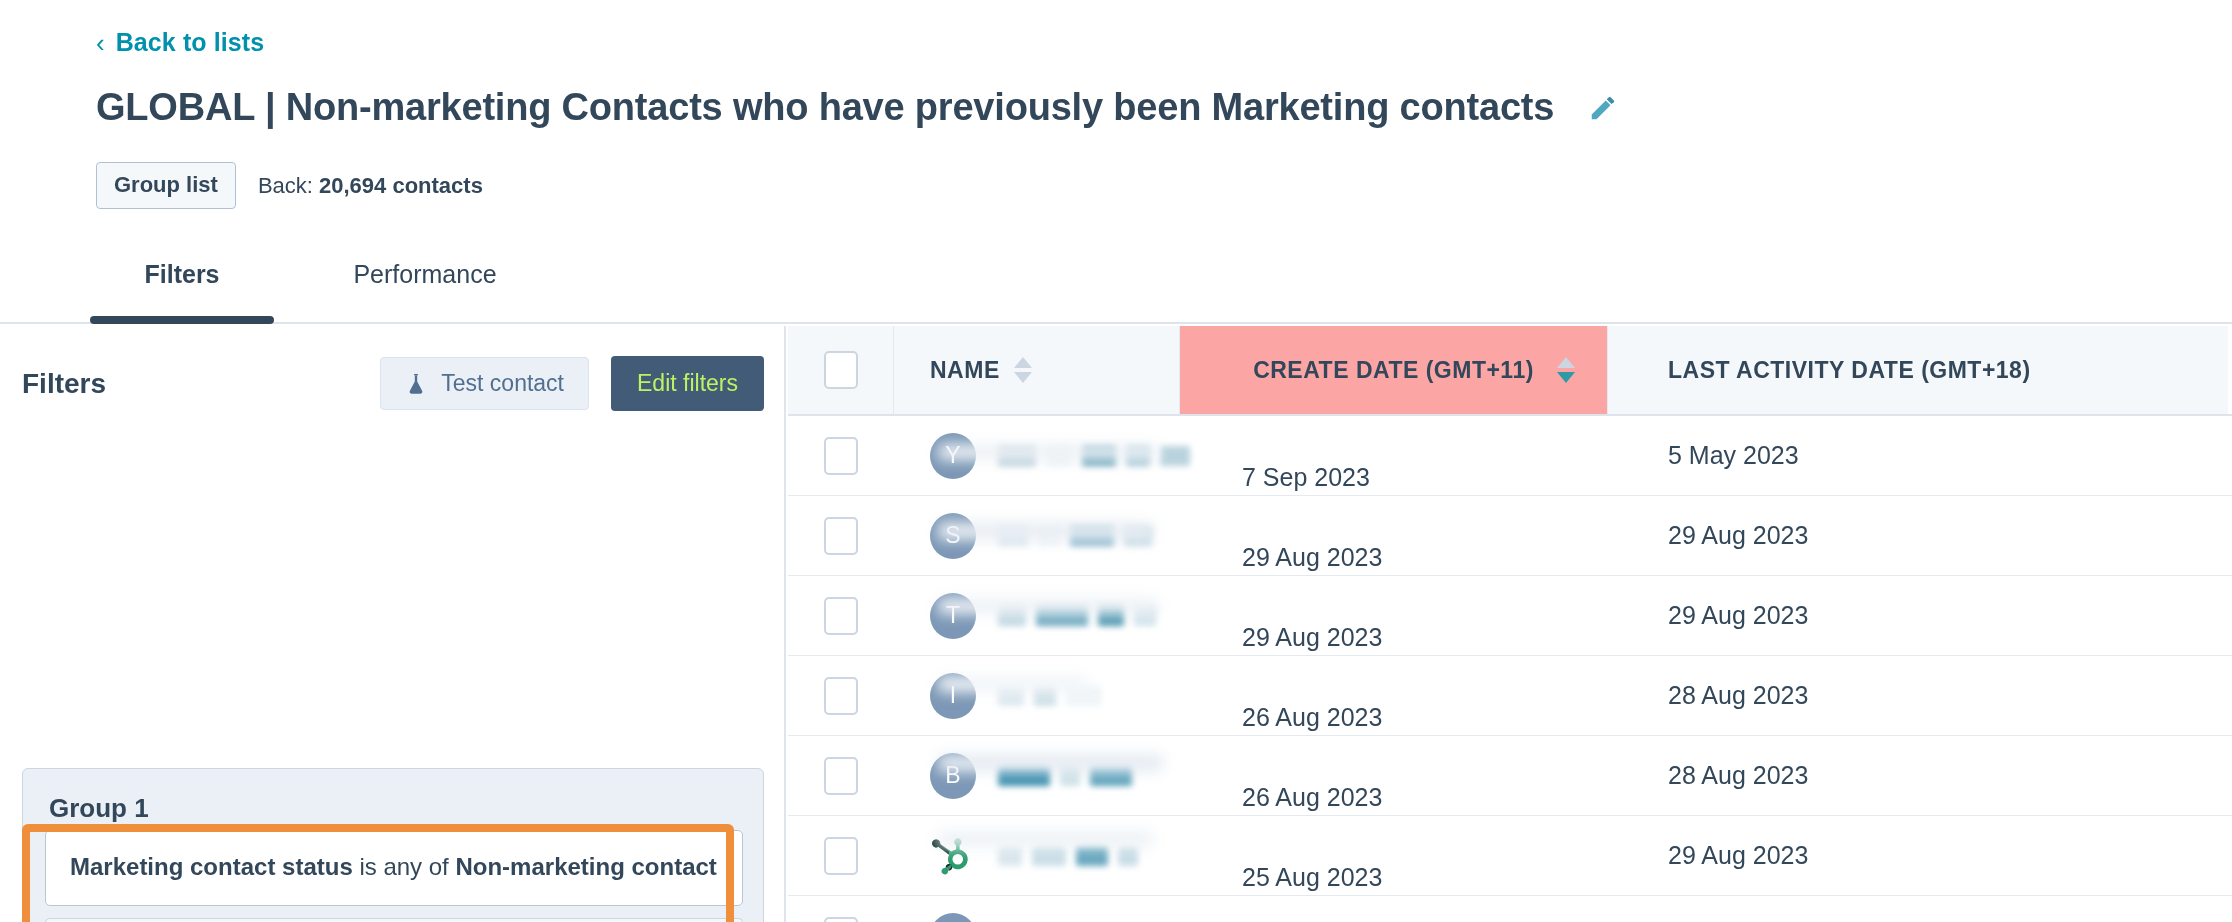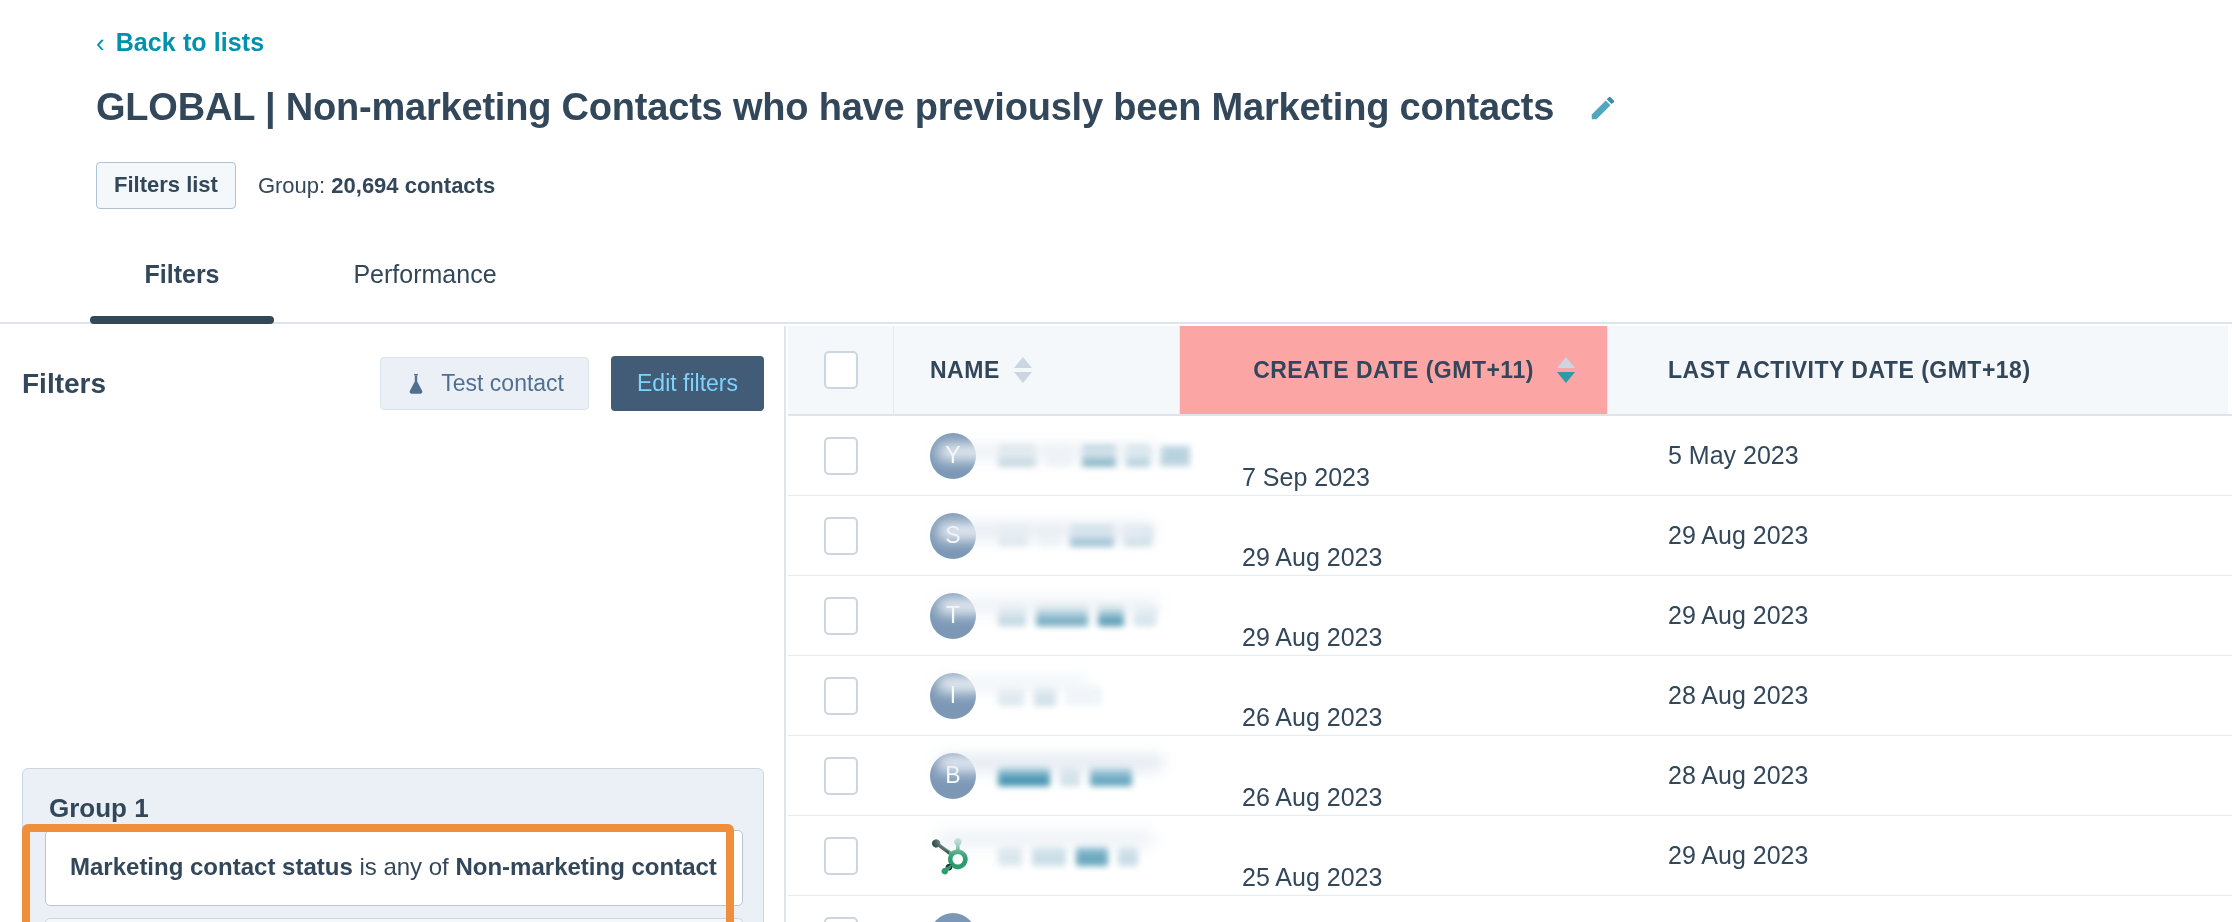--- a/index.html
+++ b/index.html
@@ -41,21 +41,21 @@
   .filters-head { position: absolute; left: 22px; top: 30px; width: 742px; display: flex; align-items: center; }
   .filters-title { font-size: 28px; font-weight: bold; color: #33475b; }
   .filters-actions { margin-left: auto; display: flex; align-items: center; gap: 22px; }
   .btn-test {
     display: flex; align-items: center; gap: 14px;
     background: #eaf0f6; border: 1px solid #dbe3ec; border-radius: 4px;
     padding: 12px 24px; font-size: 23px; color: #516f90;
   }
   .flask-icon { width: 22px; height: 24px; display: block; }
   .btn-edit {
-    background: #425b76; color: #7dd3fc; border: none; border-radius: 4px;
+    background: #425b76; color: #bef264; border: none; border-radius: 4px;
     padding: 14px 26px; font-size: 23px; font-family: inherit; cursor: pointer;
   }
 
   
   .group-card {
     position: absolute; left: 22px; top: 442px; width: 742px; height: 440px;
     background: #eaf0f6; border: 1px solid #cbd6e2; border-radius: 6px;
   }
   .group-title { position: absolute; left: 26px; top: 24px; font-size: 26px; font-weight: bold; color: #33475b; }
 
@@ -133,22 +133,22 @@
     <div class="page-title">GLOBAL | Non-marketing Contacts who have previously been Marketing contacts</div>
     <span style="display:block;cursor:pointer;">
       <svg class="edit-pencil" viewBox="0 0 24 24" aria-hidden="true">
         <path d="M3 17.2V21h3.8L18 9.8 14.2 6 3 17.2z" fill="#4fa8c0"></path>
         <path d="M20.7 7.3a1 1 0 0 0 0-1.4l-2.6-2.6a1 1 0 0 0-1.4 0L15 5l3.8 3.8 1.9-1.5z" fill="#3b8ea8"></path>
       </svg>
     </span>
   </div>
 
   <div class="meta-row">
-    <div class="badge-active">Filters list</div>
-    <div class="size-text"><span>Group: </span><b>20,694 contacts</b></div>
+    <div class="badge-active">Group list</div>
+    <div class="size-text"><span>Back: </span><b>20,694 contacts</b></div>
   </div>
 
   <div class="tabs">
     <div class="tab tab-filters">Filters</div>
     <div class="tab tab-perf">Performance</div>
     <div class="tab-underline"></div>
   </div>
 
   <div class="filters-pane">
     <div class="filters-head">

